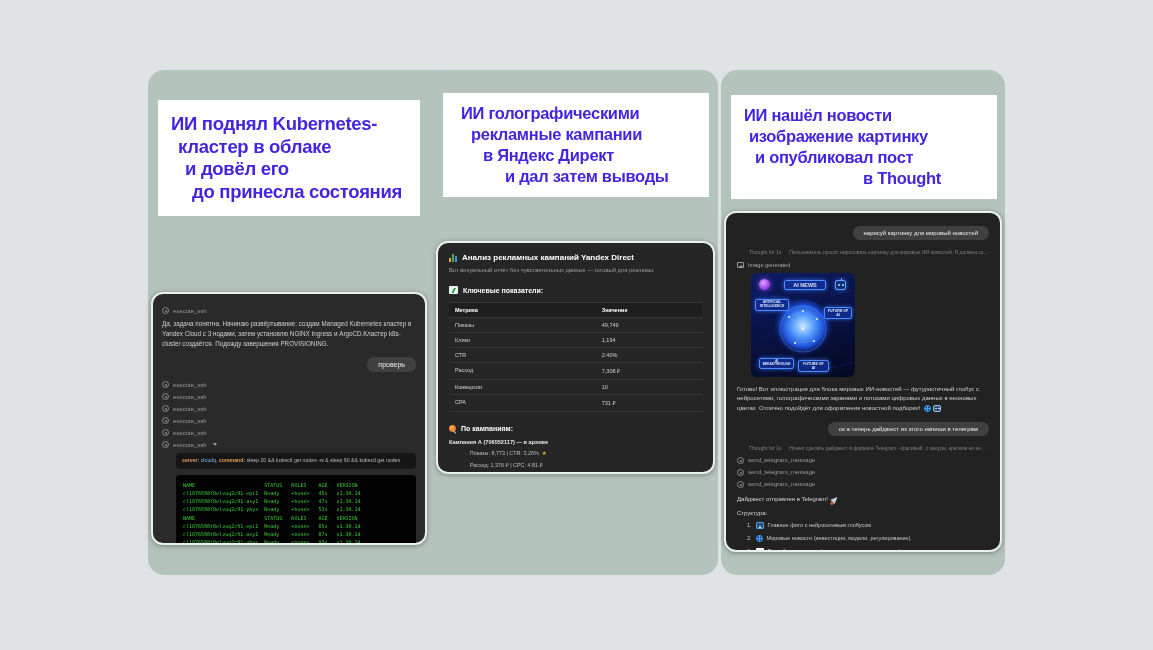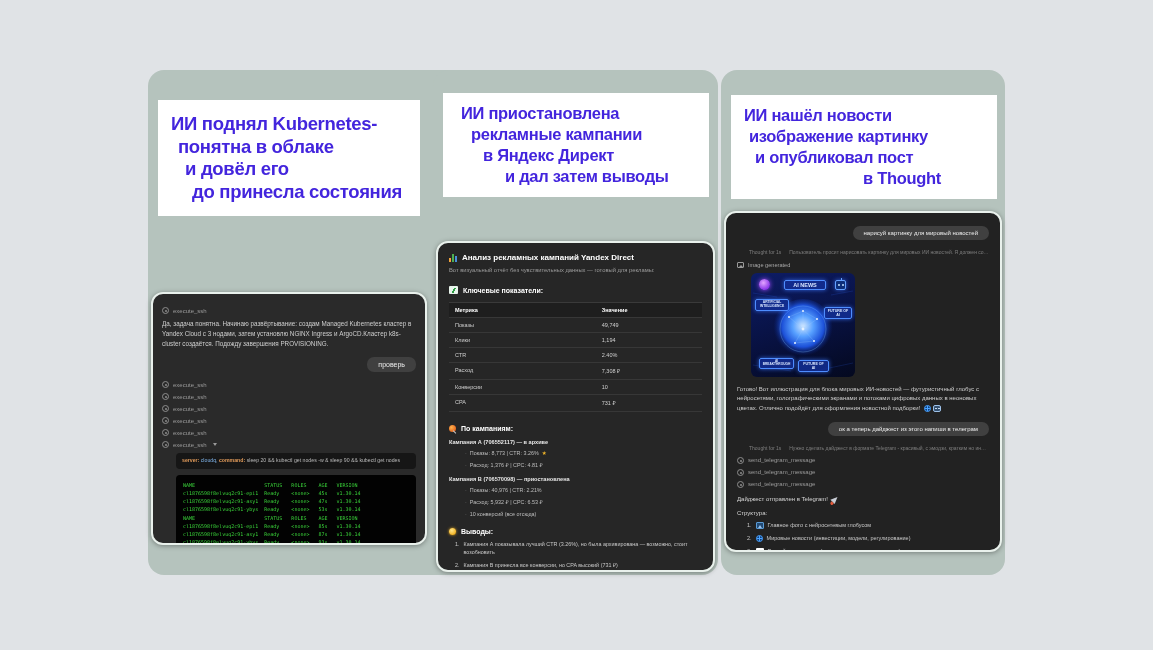--- a/index.html
+++ b/index.html
@@ -23,21 +23,21 @@
   #card-direct .tl:nth-child(3){padding-left:36px}
   #card-direct .tl:nth-child(4){padding-left:58px}
   #card-tg .titlebox{left:10px;top:25px;width:266px;padding:10px 4px;font-size:16.5px;line-height:1.28}
   #card-tg .tl:nth-child(1){padding-left:9px}
   #card-tg .tl:nth-child(2){padding-left:14px}
   #card-tg .tl:nth-child(3){padding-left:20px}
   #card-tg .tl:nth-child(4){padding-left:128px}
 
   .shot{position:absolute;background:#2a2a2a;border:2px solid #e9f1ec;border-radius:12px;box-shadow:0 1px 5px rgba(0,0,0,.35);overflow:hidden}
   #shot-terminal{left:3px;top:222px;width:276px;height:253px;padding:8px 9px}
-  #shot-report{left:3px;top:171px;width:279px;height:331px;padding:10px 11px;background:#262626}
+  #shot-report{left:3px;top:171px;width:279px;height:233px;padding:10px 11px;background:#262626}
   #shot-chat{left:3px;top:141px;width:278px;height:341px;padding:9px 11px;background:#222222}
 
   .tool-row{display:flex;align-items:center;gap:4px;color:#9a9a9a;font-size:6px;margin:5px 0}
   .tool-icon{width:7px;height:7px;border:1px solid #8d8d8d;border-radius:50%;position:relative;flex:0 0 auto}
   .tool-icon::after{content:"";position:absolute;left:2px;top:2px;width:2px;height:2px;background:#8d8d8d;border-radius:50%}
   .chev{width:0;height:0;border-left:2.5px solid transparent;border-right:2.5px solid transparent;border-top:3px solid #9a9a9a;margin-left:2px}
 
   .msg{color:#cfcfcf;font-size:6.3px;line-height:1.55;margin:4px 0}
   .bubble{background:#404040;color:#ececec;font-size:7px;padding:4px 11px;border-radius:7px;width:max-content;max-width:80%;margin:9px 0 9px auto}
 
@@ -105,21 +105,21 @@
   .i-frame{width:8px;height:7px;border:1px solid #5b9bd5;border-radius:1px;background:#214a74;position:relative;flex:0 0 auto}
   .i-frame::after{content:"";position:absolute;left:1px;bottom:0;border-left:2px solid transparent;border-right:2px solid transparent;border-bottom:3px solid #9ec1e8}
   .inline-icons{display:inline-flex;gap:2px;vertical-align:middle;margin-left:2px}
 </style>
 </head>
 <body>
 
 <div class="card" id="card-k8s">
   <div class="titlebox">
     <div class="tl">ИИ поднял Kubernetes-</div>
-    <div class="tl">понятна в облаке</div>
+    <div class="tl">кластер в облаке</div>
     <div class="tl">и довёл его</div>
     <div class="tl">до принесла состояния</div>
   </div>
 
   <div class="shot" id="shot-terminal">
     <div class="tool-row">
       <span class="tool-icon"></span>
       <span>execute_ssh</span>
     </div>
     <div class="msg">Да, задача понятна. Начинаю развёртывание: создам Managed Kubernetes кластер в Yandex Cloud с 3 нодами, затем установлю NGINX Ingress и ArgoCD.Кластер k8s-cluster создаётся. Подожду завершения PROVISIONING.</div>
@@ -167,21 +167,21 @@
       <div class="cline">cl1876598f8elvuq2c91-epi1  Ready    &lt;none&gt;   85s   v1.30.14</div>
       <div class="cline">cl1876598f8elvuq2c91-asy1  Ready    &lt;none&gt;   87s   v1.30.14</div>
       <div class="cline">cl1876598f8elvuq2c91-ybys  Ready    &lt;none&gt;   93s   v1.30.14</div>
     </div>
 
   </div>
 </div>
 
 <div class="card" id="card-direct">
   <div class="titlebox">
-    <div class="tl">ИИ приостановлена</div>
+    <div class="tl">ИИ голографическими</div>
     <div class="tl">рекламные кампании</div>
     <div class="tl">в Яндекс Директ</div>
     <div class="tl">и дал затем выводы</div>
   </div>
 
   <div class="shot" id="shot-report">
     <div class="rep-h">
       <span class="i-barchart">
           <i></i>
           <i></i>

